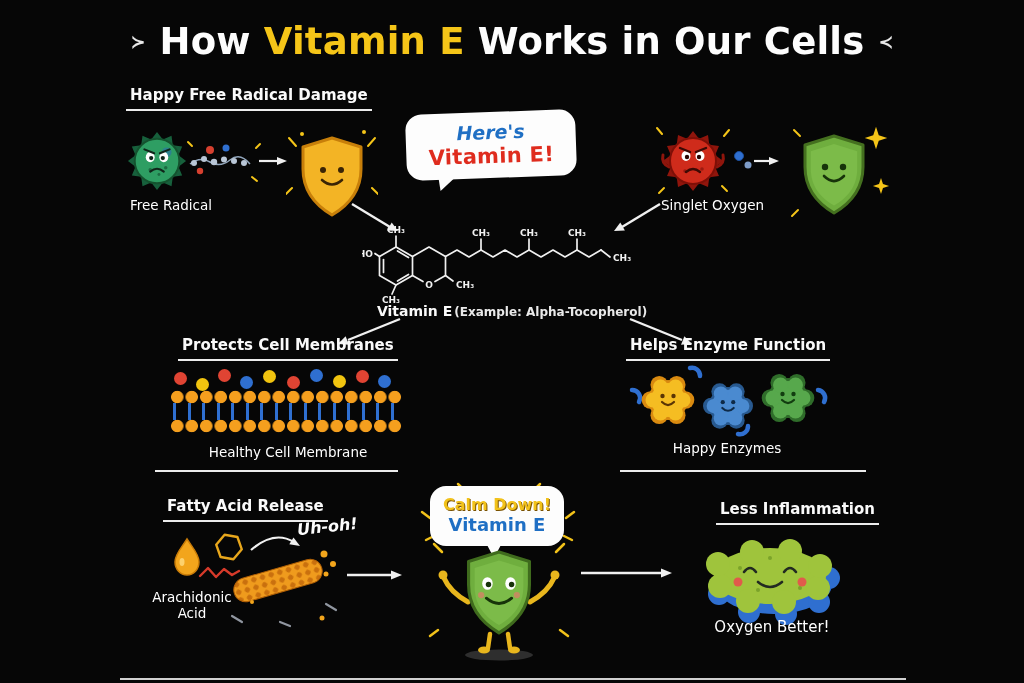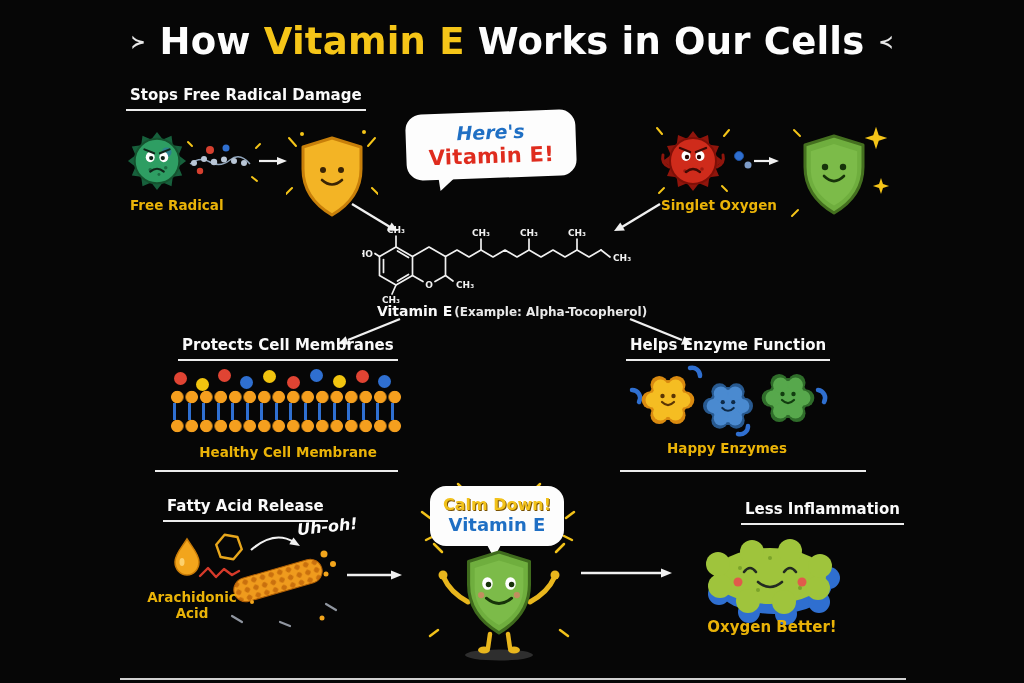--- a/index.html
+++ b/index.html
@@ -8,21 +8,21 @@
     position:relative; width:1024px; height:683px; overflow:hidden;
     background:#060606; color:#fafafa;
     font-family:"DejaVu Sans", sans-serif;
   }
   .abs { position:absolute; }
   .heading {
     display:inline-block; font-weight:bold; font-size:15px; color:#fafafa;
     border-bottom:2px solid #ececec; padding:0 4px 5px 4px; white-space:nowrap;
   }
   .heading-lg { font-size:16px; }
-  .label { font-weight:bold; font-size:13.5px; color:#eab308; white-space:nowrap; }
+  .label { font-weight:normal; font-size:13.5px; color:#ffffff; white-space:nowrap; }
   .center { text-align:center; }
   #title-row { top:20px; left:0; width:100%; display:flex; justify-content:center; align-items:center; gap:14px; }
   #title-row h1 { font-size:37px; font-weight:bold; color:#fdfdfd; white-space:nowrap; letter-spacing:.2px; }
   #title-row h1 span { white-space:pre; }
   .title-hl { color:#f5c518; }
   .title-mark { font-size:18px; color:#e8e8e8; font-weight:bold; }
   .bubble {
     background:#fdfdfd; border-radius:16px; display:flex; flex-direction:column;
     justify-content:center; align-items:center; line-height:1.15;
   }
@@ -77,21 +77,21 @@
       <path id="shape-spark4" d="M0,-9 L2.2,-2.2 L9,0 L2.2,2.2 L0,9 L-2.2,2.2 L-9,0 L-2.2,-2.2 Z"></path>
     </defs>
   </svg>
 
   <div id="title-row" class="abs">
     <span class="title-mark">≻</span>
     <h1><span>How </span><span class="title-hl">Vitamin E</span><span> Works in Our Cells</span></h1>
     <span class="title-mark">≺</span>
   </div>
 
-  <div class="abs heading" style="left:126px; top:86px;">Stops Free Radical Damage</div>
+  <div class="abs heading" style="left:126px; top:86px;">Happy Free Radical Damage</div>
 
   <svg class="abs" style="left:126px; top:130px;" width="62" height="62" viewBox="0 0 64 64">
     <g transform="translate(32,32)">
       <use href="#shape-star24" fill="#17603c"></use>
       <circle r="23" fill="#2e9e63" stroke="#14532f" stroke-width="2"></circle>
       <circle cx="10" cy="-9" r="5" fill="#2b6fae" opacity="0.6"></circle>
       <circle cx="-7" cy="9" r="1.8" fill="#1c6b42"></circle>
         <circle cx="9" cy="7" r="1.8" fill="#1c6b42"></circle>
         <circle cx="2" cy="14" r="1.5" fill="#1c6b42"></circle>
       <ellipse cx="-7" cy="-4" rx="4.6" ry="5.2" fill="#fff"></ellipse>
@@ -409,21 +409,21 @@
       <line x1="12" y1="92" x2="4" y2="98"></line>
         <line x1="134" y1="92" x2="142" y2="98"></line>
     </g>
   </svg>
 
   <svg class="abs" style="left:578px; top:562px;" width="104" height="22" viewBox="0 0 104 22">
     <line x1="3" y1="11" x2="84" y2="11" stroke="#f0f0f0" stroke-width="2.4"></line>
     <polygon points="94,11 83,6.5 83,15.5" fill="#f0f0f0"></polygon>
   </svg>
 
-  <div class="abs heading" style="left:741px; top:500px;">Less Inflammation</div>
+  <div class="abs heading" style="left:716px; top:500px;">Less Inflammation</div>
 
   <svg class="abs" style="left:690px; top:528px;" width="164" height="98" viewBox="0 0 164 98">
     <g transform="translate(84,56)" fill="#2f6fd0">
       <ellipse rx="58" ry="30"></ellipse>
       <circle cx="45" cy="18" r="11"></circle>
         <circle cx="12" cy="30" r="11"></circle>
         <circle cx="-25" cy="28" r="11"></circle>
       <circle cx="-55" cy="10" r="11"></circle>
         <circle cx="55" cy="-6" r="11"></circle>
     </g>

